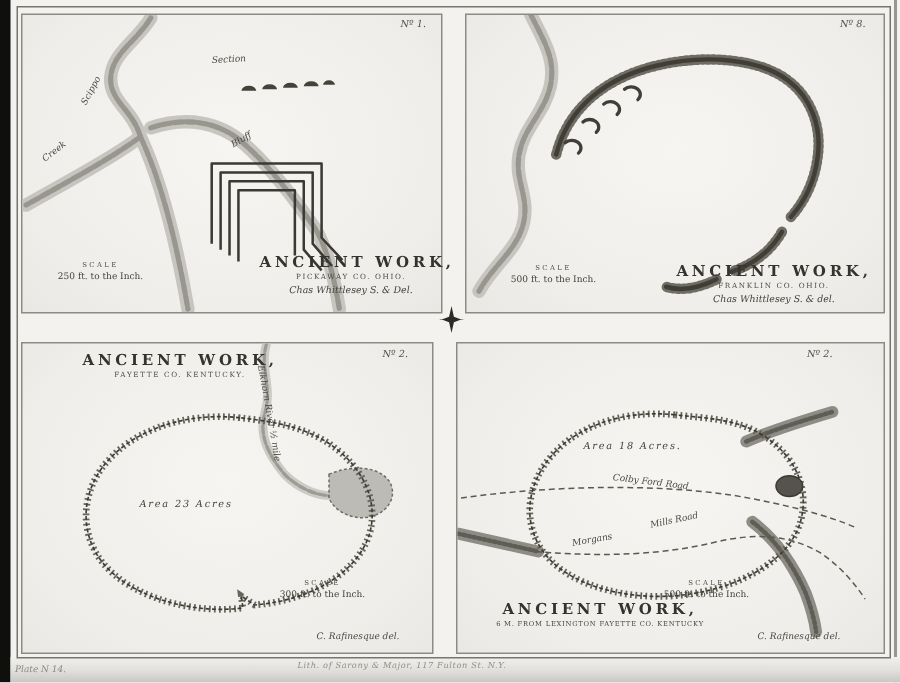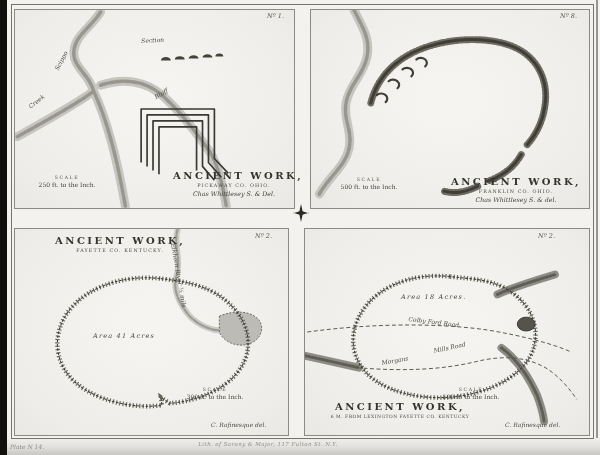--- a/index.html
+++ b/index.html
@@ -133,21 +133,21 @@
       <g>
         <path class="dot-band" d="M 146,50 C 110,46 72,58 53,84 C 36,108 40,138 62,156 C 82,173 118,182 148,178 L 147,170 L 156,176 C 192,173 224,156 233,129 C 240,106 229,82 204,66 C 186,55 164,52 146,50 Z"></path>
         <path class="dot-line" d="M 146,50 C 110,46 72,58 53,84 C 36,108 40,138 62,156 C 82,173 118,182 148,178 L 147,170 L 156,176 C 192,173 224,156 233,129 C 240,106 229,82 204,66 C 186,55 164,52 146,50 Z"></path>
       </g>
     </svg>
     <span class="panel-no" style="right:16px;top:3px">Nº 2.</span>
     <div class="titleblock" style="left:40px;top:6px;width:130px">
       <div class="t1">ANCIENT WORK,</div>
       <div class="t2">FAYETTE CO. KENTUCKY.</div>
     </div>
-    <span class="arealabel" style="left:78px;top:103px">Area 41 Acres</span>
+    <span class="arealabel" style="left:78px;top:103px">Area 23 Acres</span>
     <span class="maplabel" style="left:162px;top:14px;transform:rotate(80deg)">Elkhorn River ½ mile</span>
     <div class="scaleblock" style="left:160px;top:158px;width:80px">
       <div class="s1">SCALE</div>
       <div class="s2">300 ft. to the Inch.</div>
     </div>
     <span class="credit" style="left:196px;top:192px">C. Rafinesque del.</span>
   </section>
 
   <section class="panel" style="left:304px;top:228px;width:286px;height:208px">
     <svg viewBox="0 0 286 208">
@@ -159,21 +159,21 @@
       <path class="band-dark" d="M 194,66 C 212,58 232,52 252,46"></path>
       <path class="road" d="M 2,104 C 60,96 128,94 184,102 C 220,108 250,116 268,124"></path>
       <path class="road" d="M 52,140 C 100,144 138,142 172,134 C 200,127 224,129 244,141 C 256,149 266,160 274,172"></path>
       <g>
         <path class="dot-band" d="M 146,48 C 108,44 74,58 58,82 C 42,106 46,134 68,151 C 90,168 128,174 160,168 C 194,162 225,144 231,118 C 237,93 223,69 196,57 C 179,50 162,50 146,48 Z"></path>
         <path class="dot-line" d="M 146,48 C 108,44 74,58 58,82 C 42,106 46,134 68,151 C 90,168 128,174 160,168 C 194,162 225,144 231,118 C 237,93 223,69 196,57 C 179,50 162,50 146,48 Z"></path>
       </g>
       <path class="pond" d="M 214,96 a 9,7 0 1 0 18,0 a 9,7 0 1 0 -18,0 Z"></path>
     </svg>
     <span class="panel-no" style="right:34px;top:3px">Nº 2.</span>
-    <span class="arealabel" style="left:96px;top:64px">Area 18 Acres.</span>
+    <span class="arealabel" style="left:84px;top:64px">Area 18 Acres.</span>
     <span class="maplabel" style="left:104px;top:86px;transform:rotate(7deg)">Colby Ford Road</span>
     <span class="maplabel" style="left:76px;top:130px;transform:rotate(-10deg)">Morgans</span>
     <span class="maplabel" style="left:128px;top:118px;transform:rotate(-12deg)">Mills Road</span>
     <div class="titleblock" style="left:20px;top:172px;width:150px">
       <div class="t1">ANCIENT WORK,</div>
       <div class="t2" style="font-size:4.5px;letter-spacing:.5px">6 M. FROM LEXINGTON FAYETTE CO. KENTUCKY</div>
     </div>
     <div class="scaleblock" style="left:128px;top:158px;width:76px">
       <div class="s1">SCALE</div>
       <div class="s2">500 ft. to the Inch.</div>

